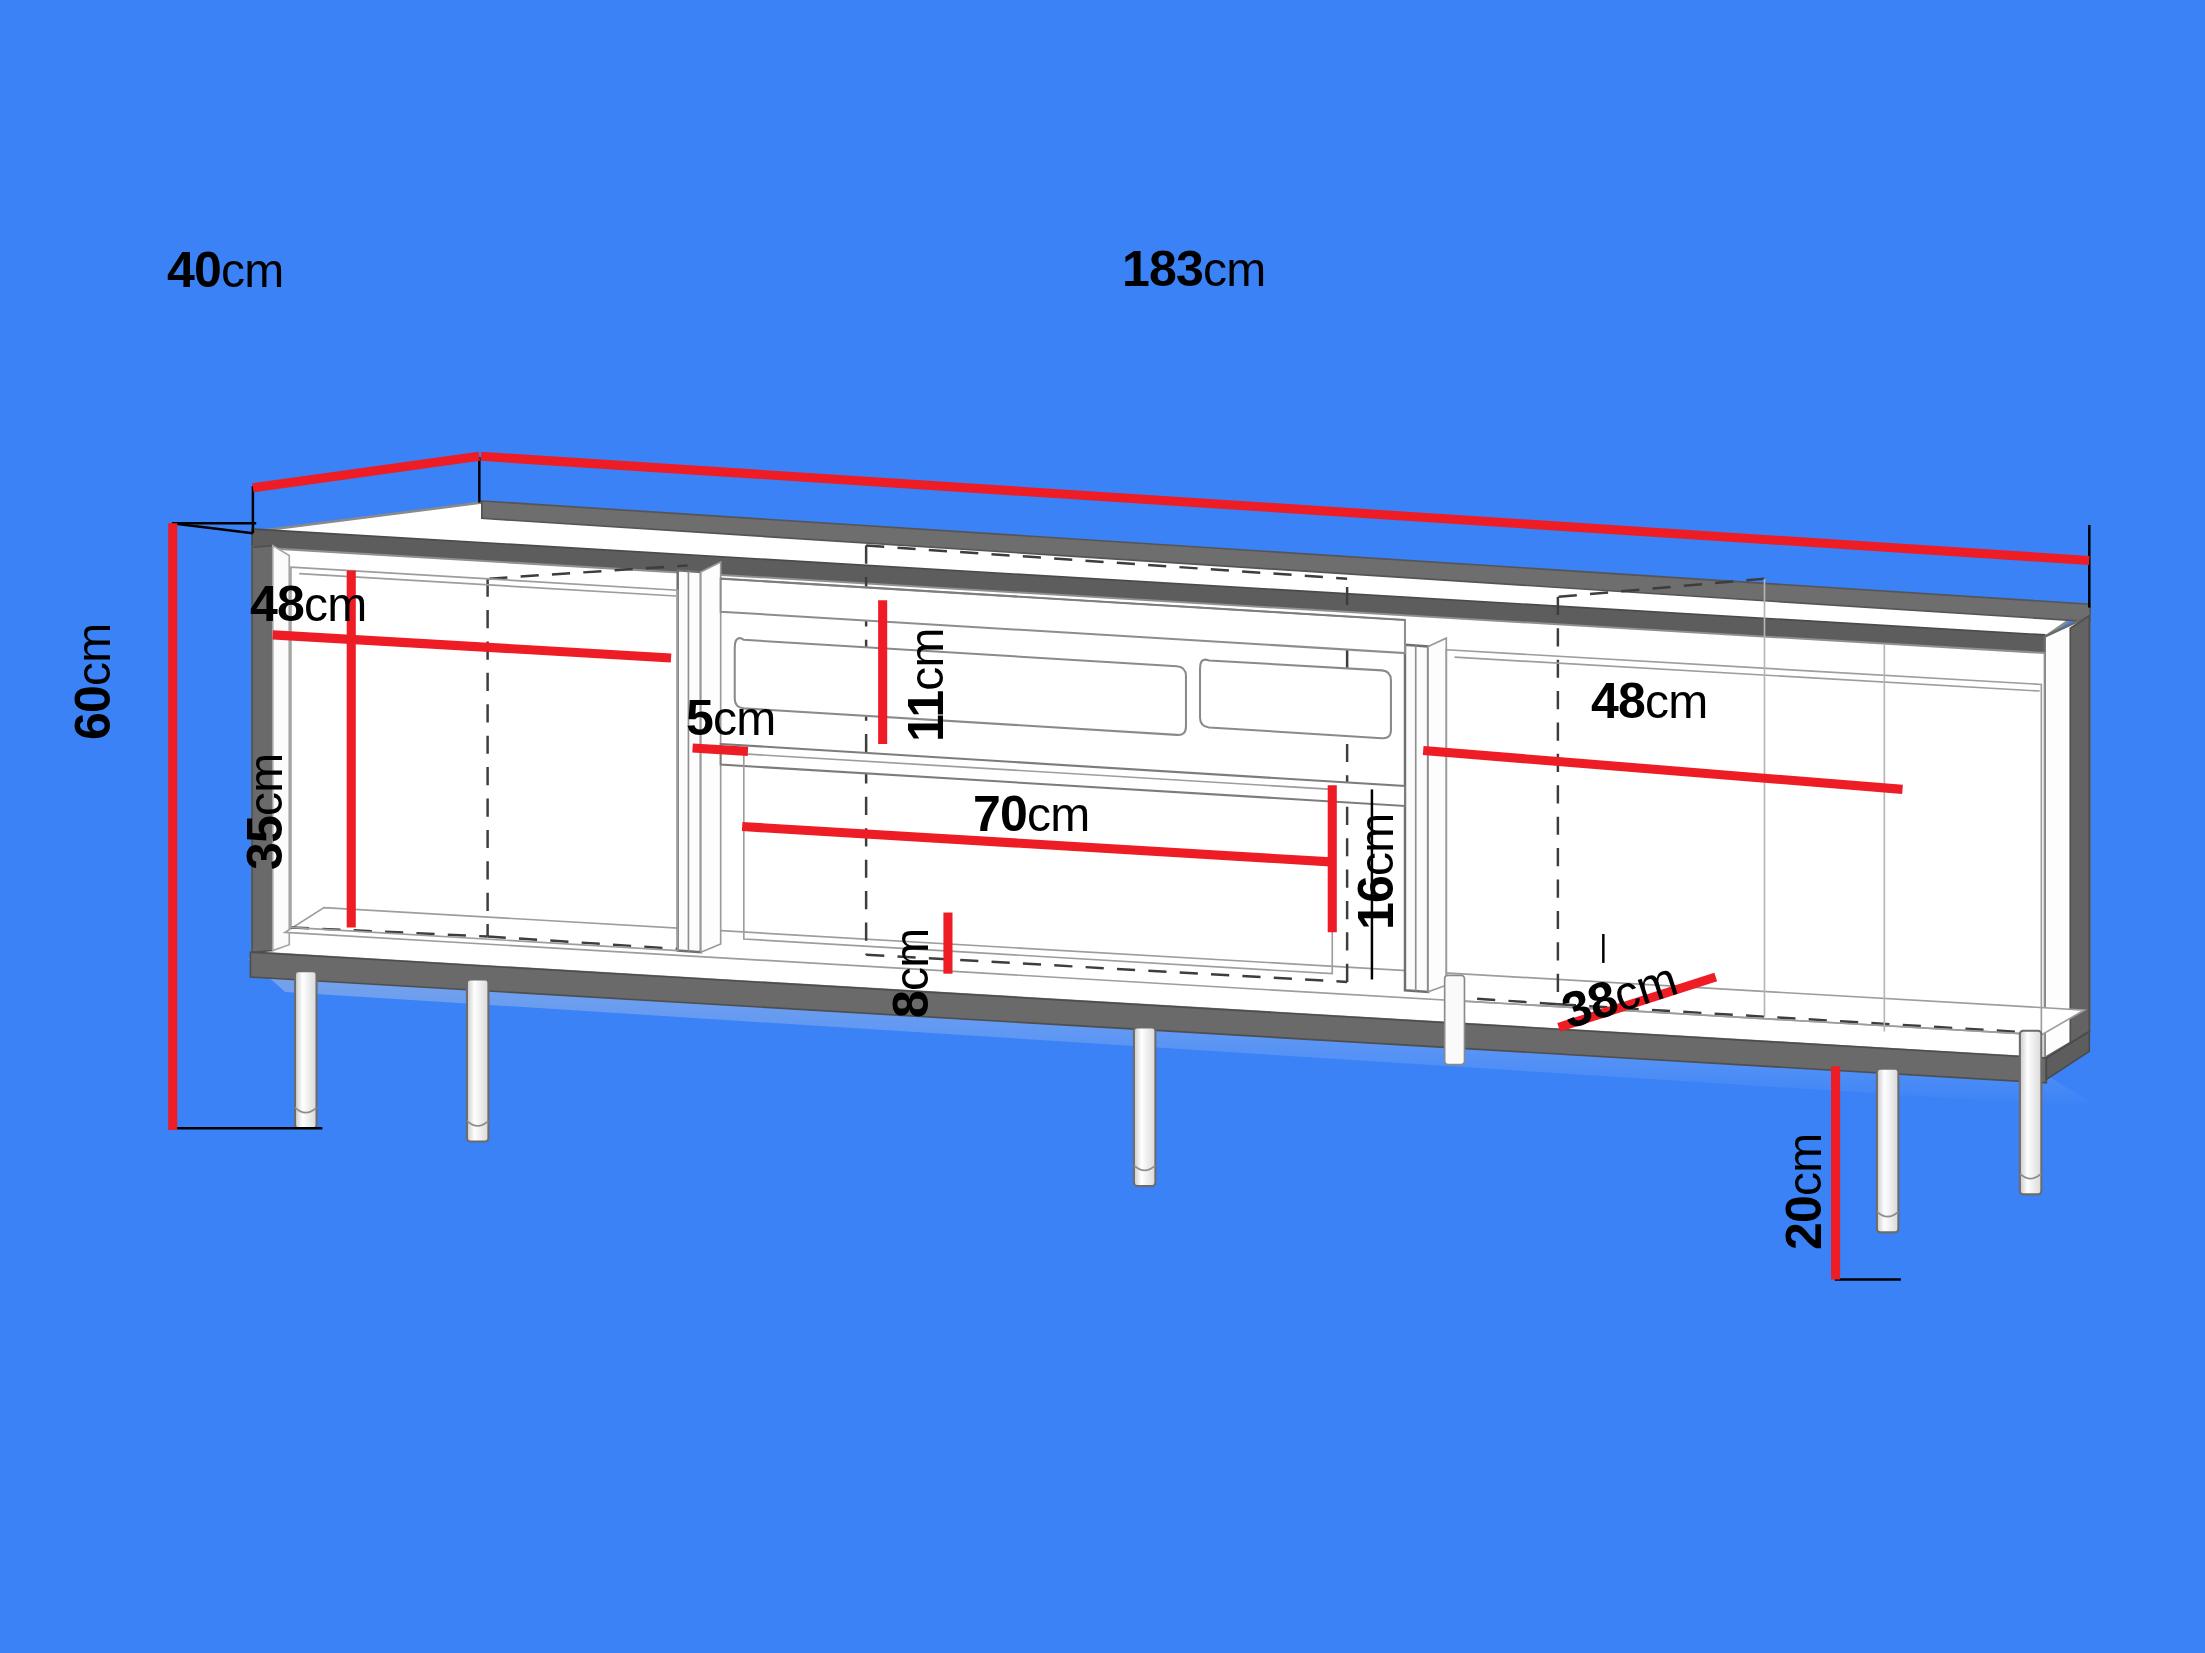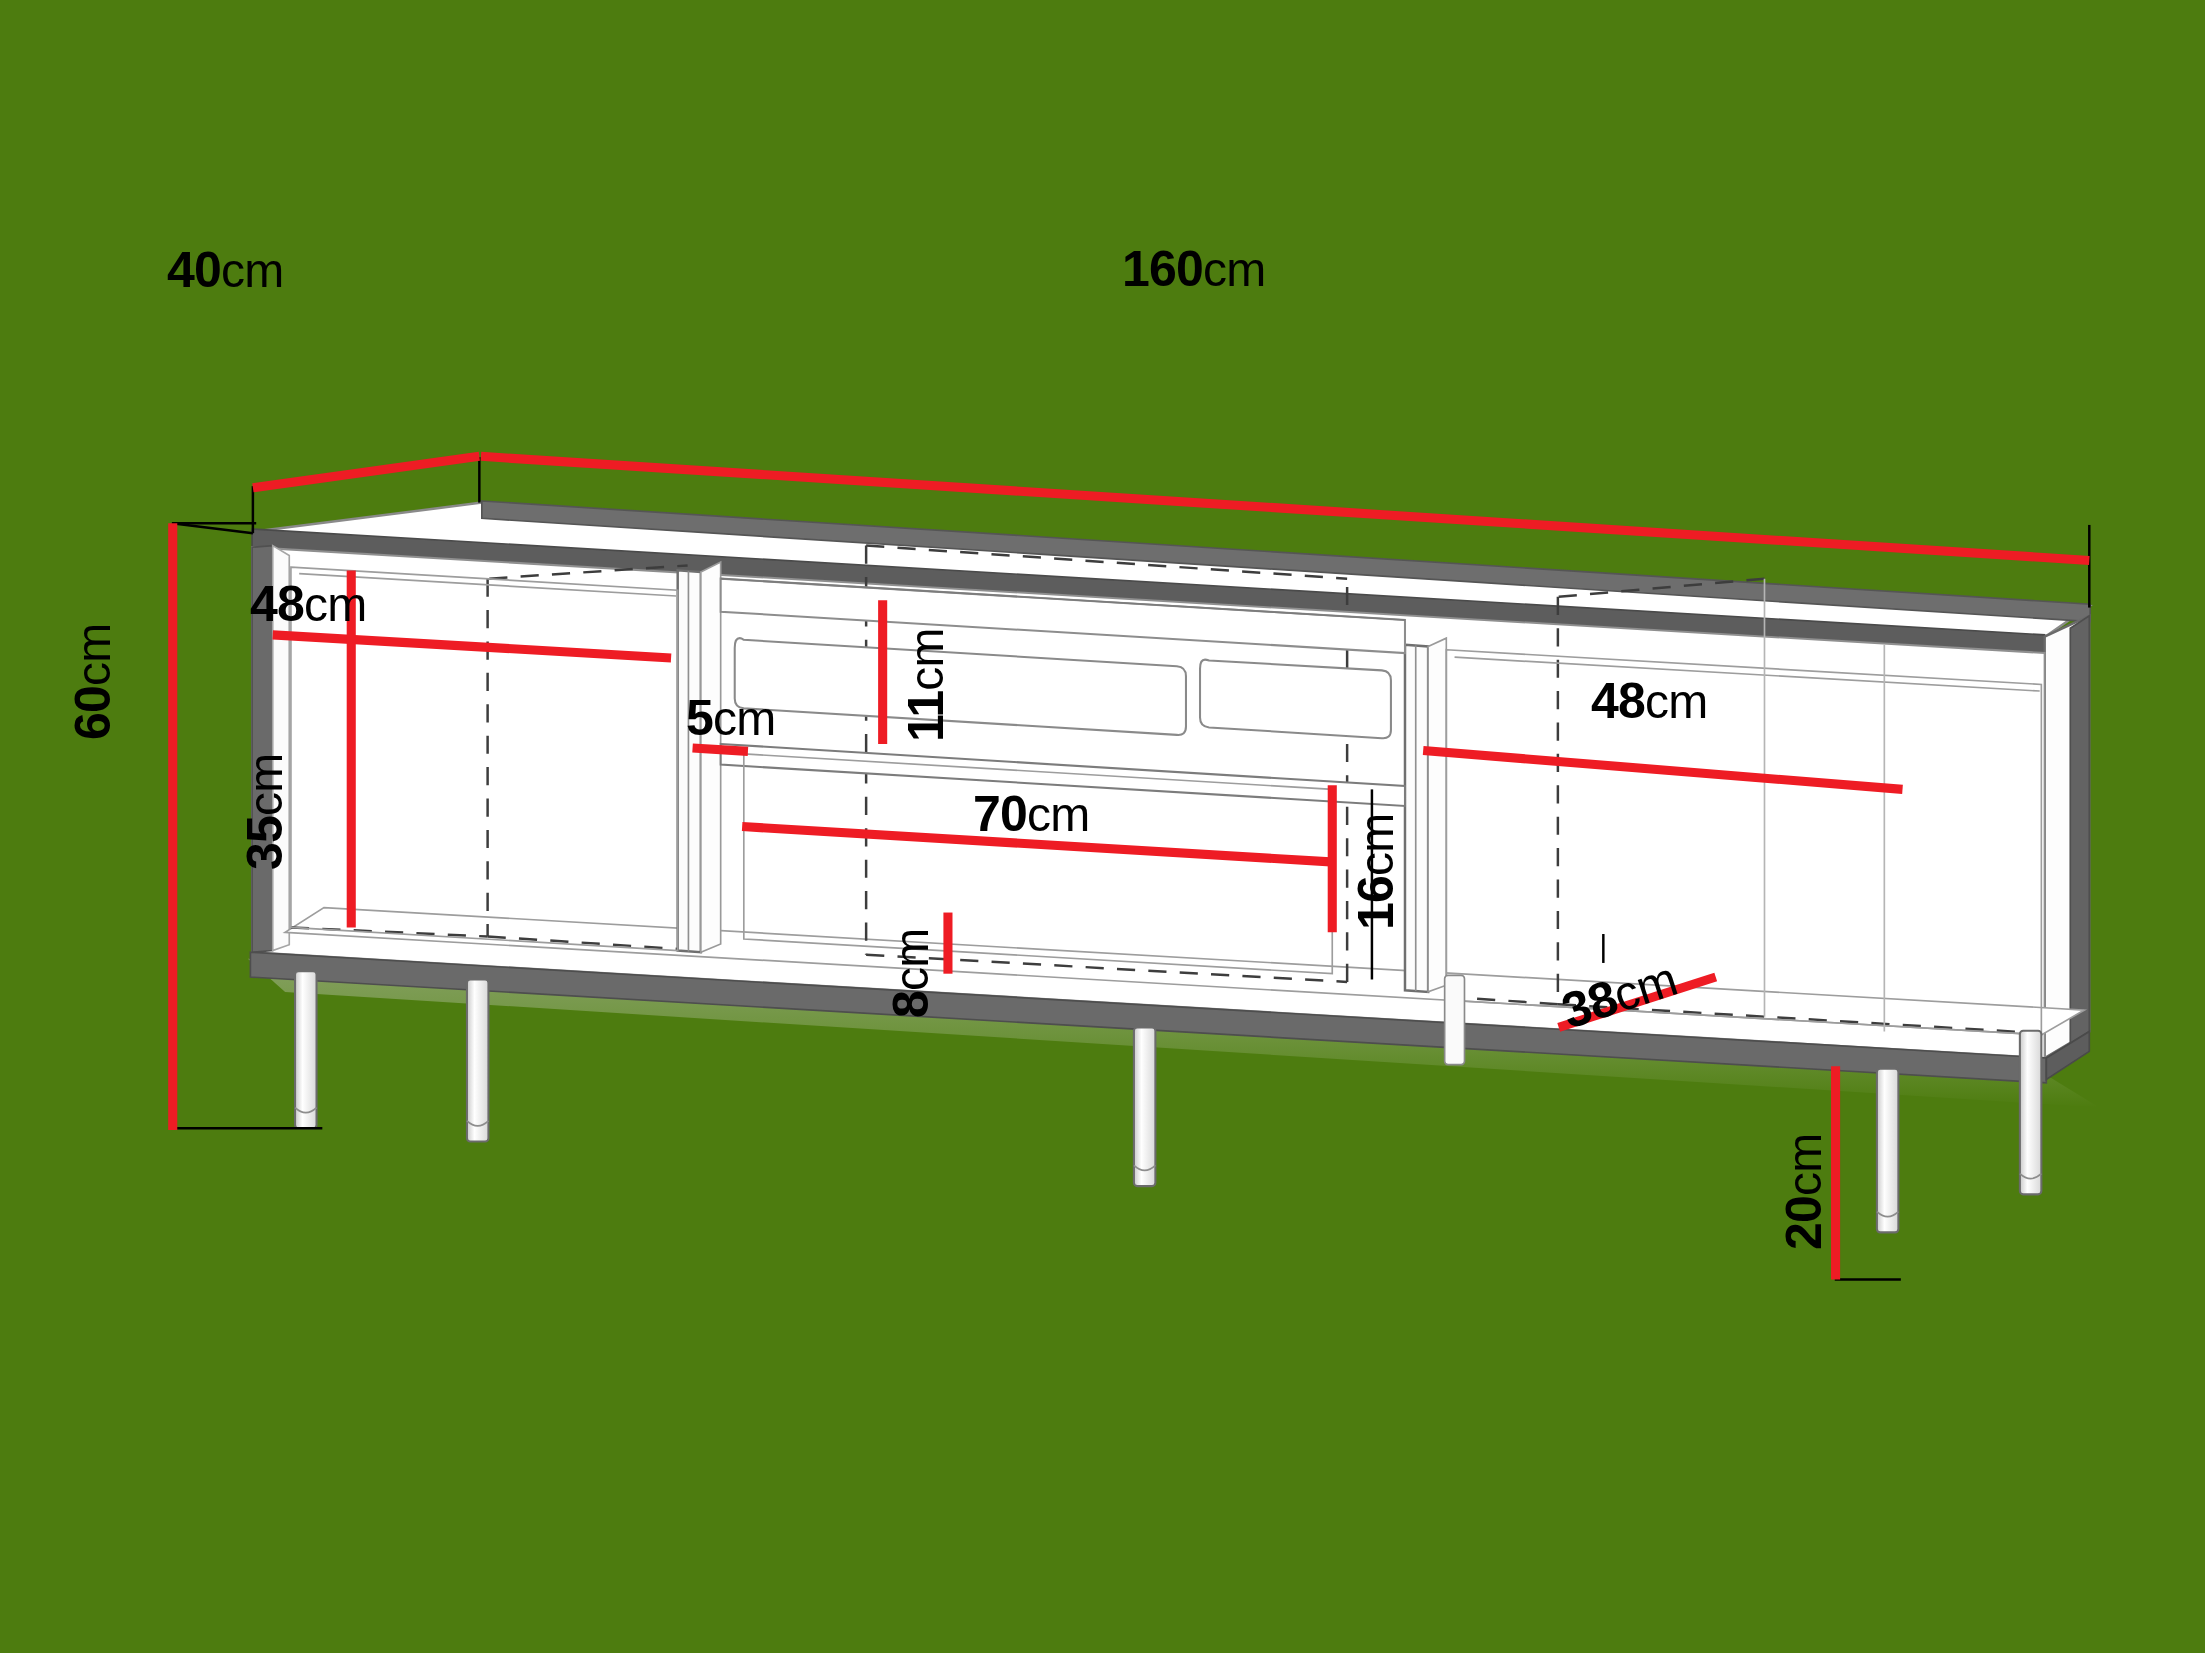--- a/index.html
+++ b/index.html
@@ -10,21 +10,21 @@
   body {
     width: 2205px;
     height: 1654px;
     overflow: hidden;
     font-family: "Liberation Sans", sans-serif;
   }
   #diagram-root {
     position: relative;
     width: 2205px;
     height: 1654px;
-    background: #4d7c0f;
+    background: #3b82f6;
   }
   svg.drawing {
     position: absolute;
     top: 0;
     left: 0;
     width: 2205px;
     height: 1654px;
     display: block;
   }
   
@@ -236,21 +236,21 @@
 
       <line x1="2221" y1="1290" x2="2221" y2="1548"></line>
     </g>
   </svg>
 
   <div class="dim-label" style="left:167px; top:245px;">
     <span class="num">40</span><span class="unit">cm</span>
   </div>
 
   <div class="dim-label" style="left:1122px; top:244px;">
-    <span class="num">160</span><span class="unit">cm</span>
+    <span class="num">183</span><span class="unit">cm</span>
   </div>
 
   <div class="dim-label" style="left:68px; top:740px; transform:rotate(-90deg); transform-origin:left top;">
     <span class="num">60</span><span class="unit">cm</span>
   </div>
 
   <div class="dim-label" style="left:250px; top:579px;">
     <span class="num">48</span><span class="unit">cm</span>
   </div>
 

